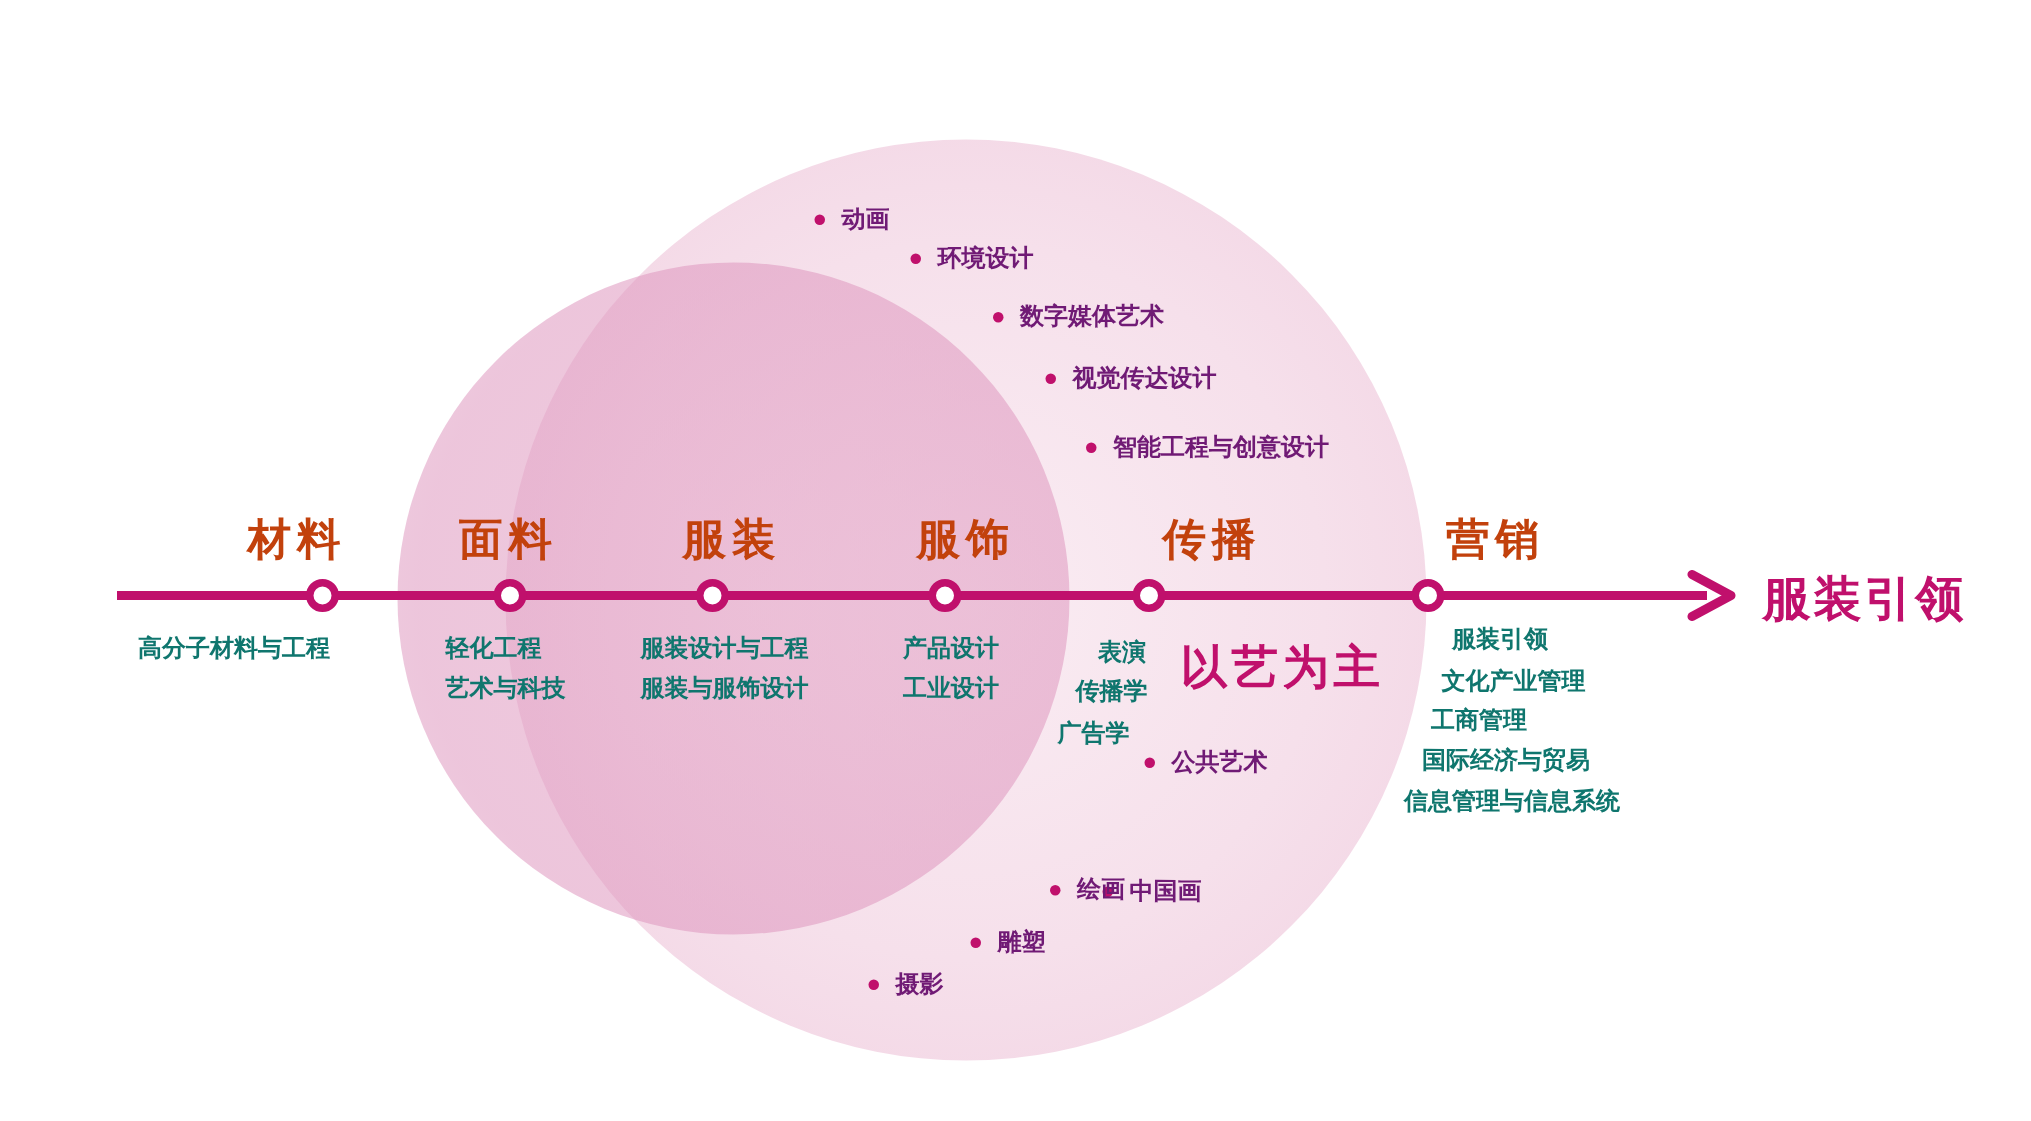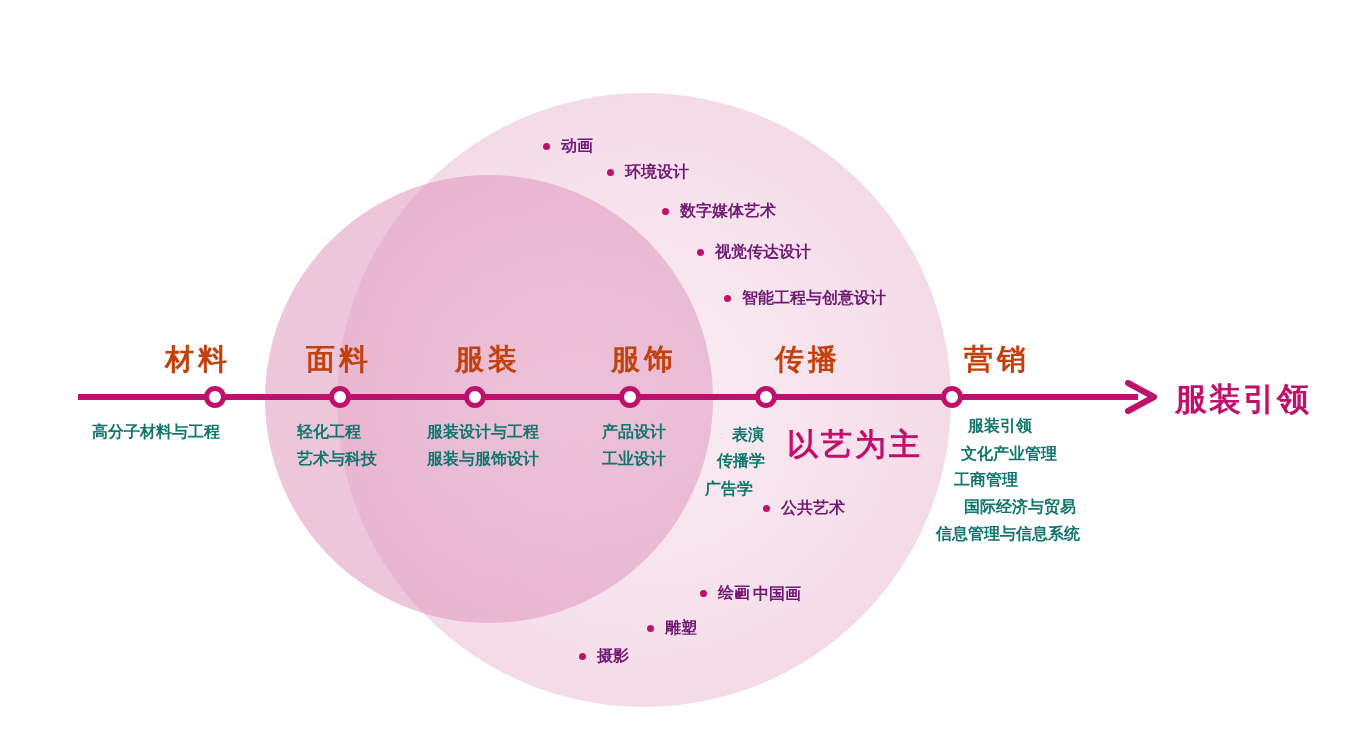--- a/index.html
+++ b/index.html
@@ -109,21 +109,21 @@
 
   <div class="major-list" style="left:968px; top:412px;">
     <div>服装引领</div>
   </div>
   <div class="major-list" style="left:961px; top:440px;">
     <div>文化产业管理</div>
   </div>
   <div class="major-list" style="left:954px; top:466px;">
     <div>工商管理</div>
   </div>
-  <div class="major-list" style="left:948px; top:493px;margin-left:16px;">
+  <div class="major-list" style="left:948px; top:493px;">
     <div>国际经济与贸易</div>
   </div>
   <div class="major-list" style="left:936px; top:520px;">
     <div>信息管理与信息系统</div>
   </div>
 
   <div class="bullet-item" style="left:763px; top:498px;">
     <span class="bullet-dot"></span>
       <span>公共艺术</span>
   </div>

